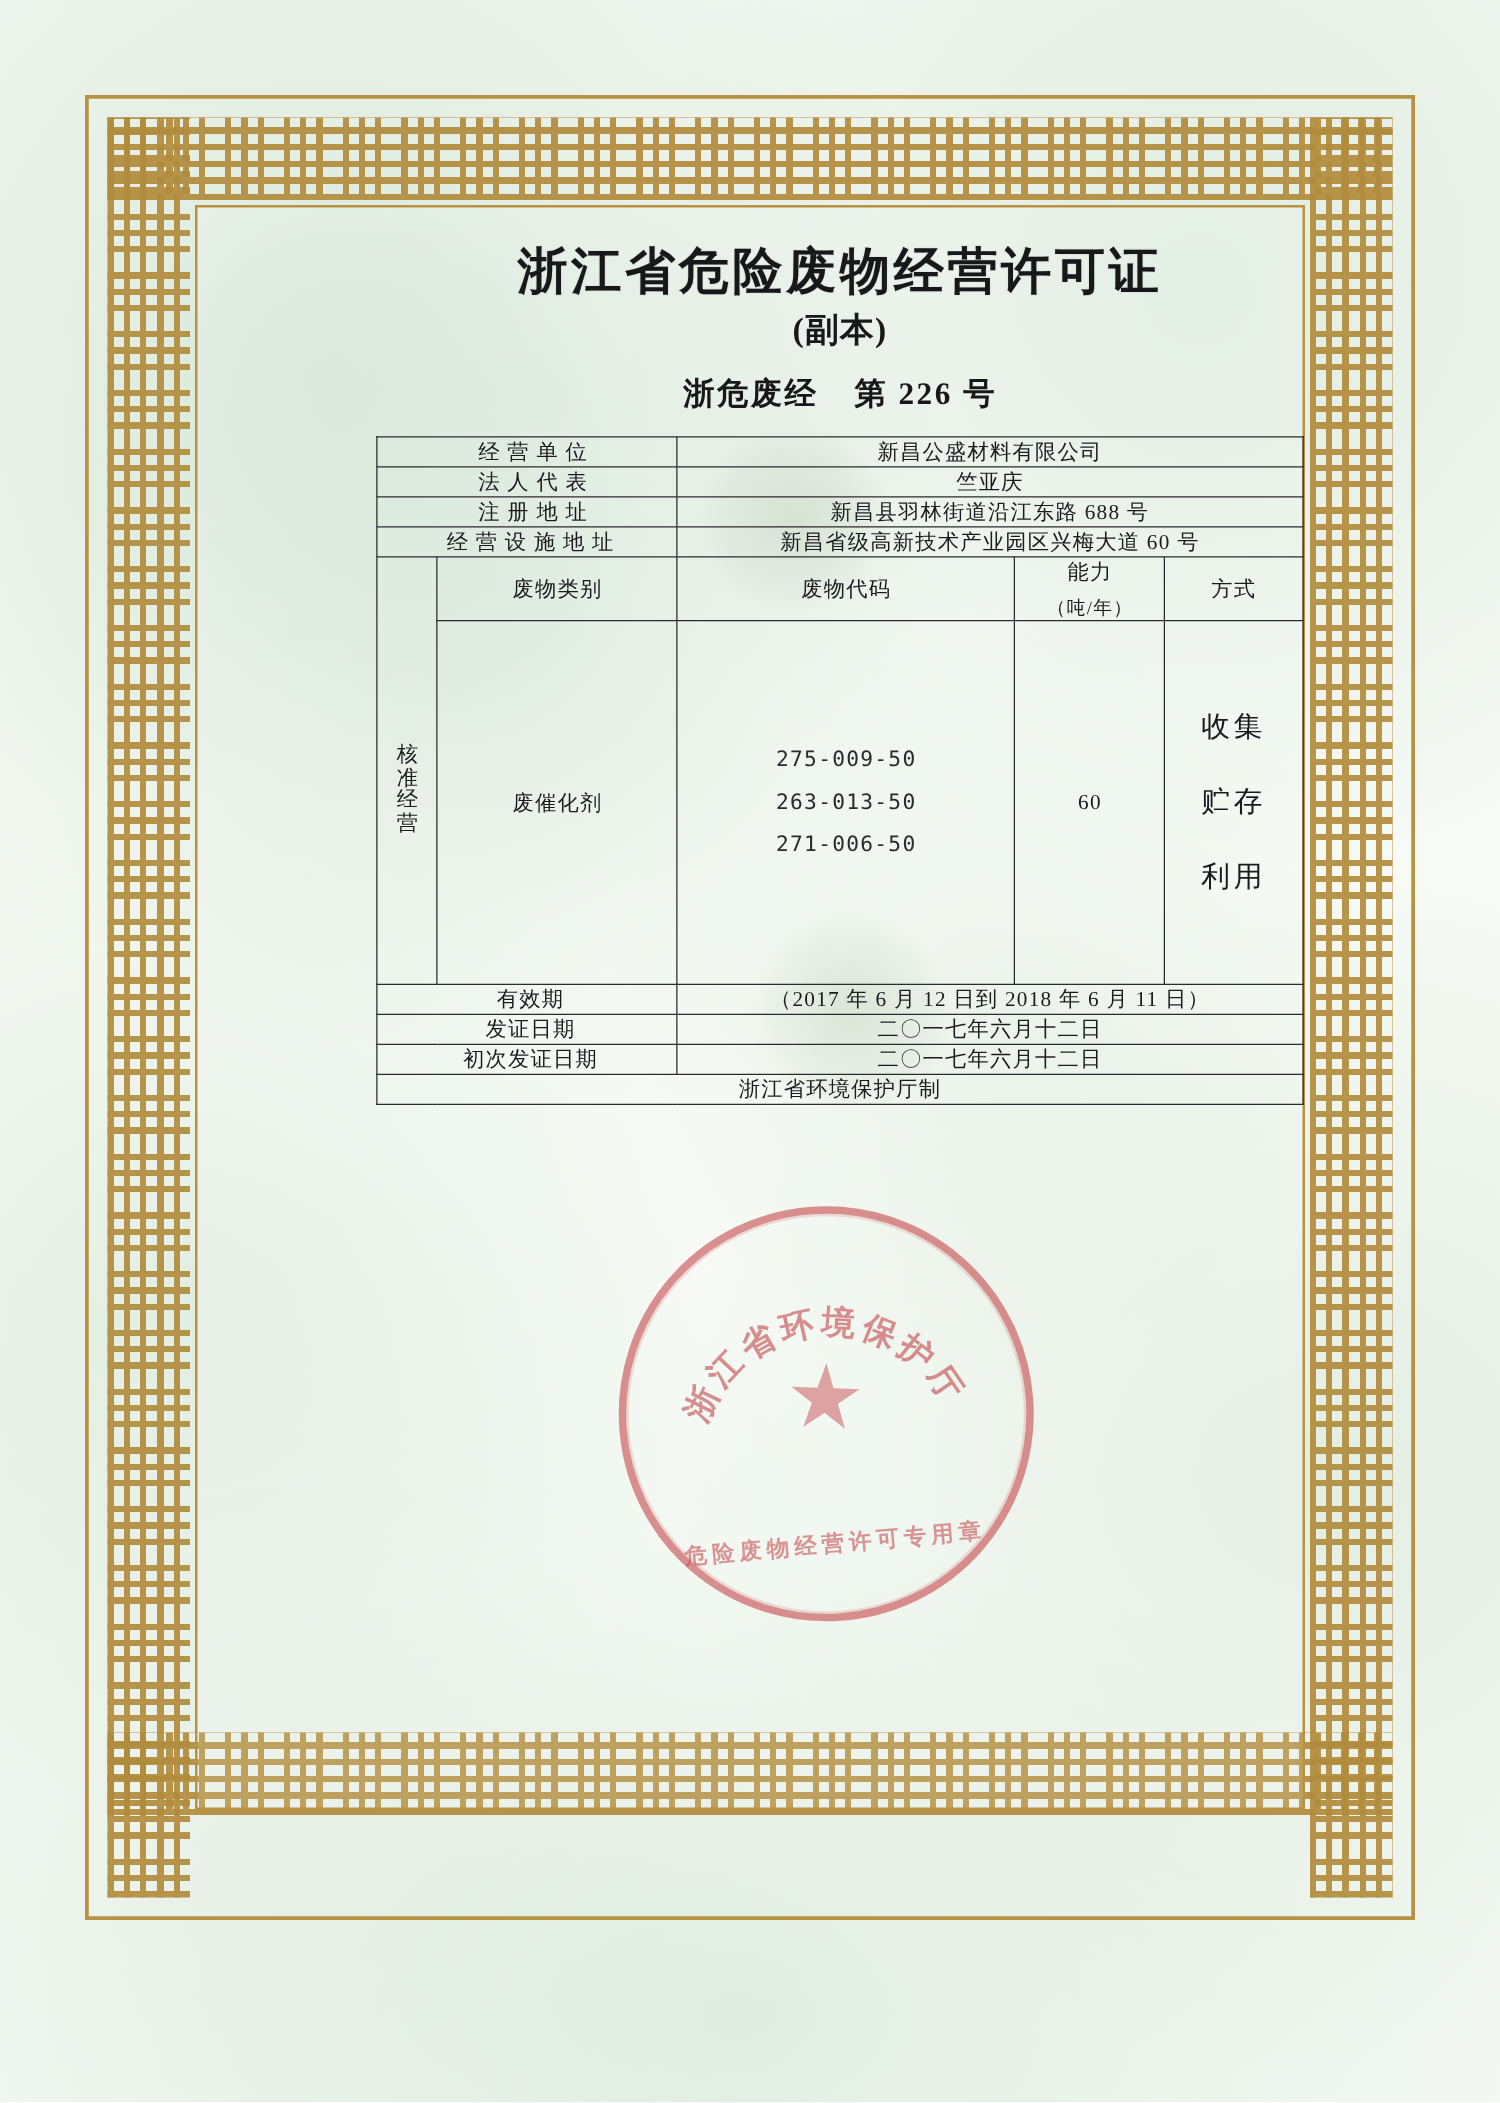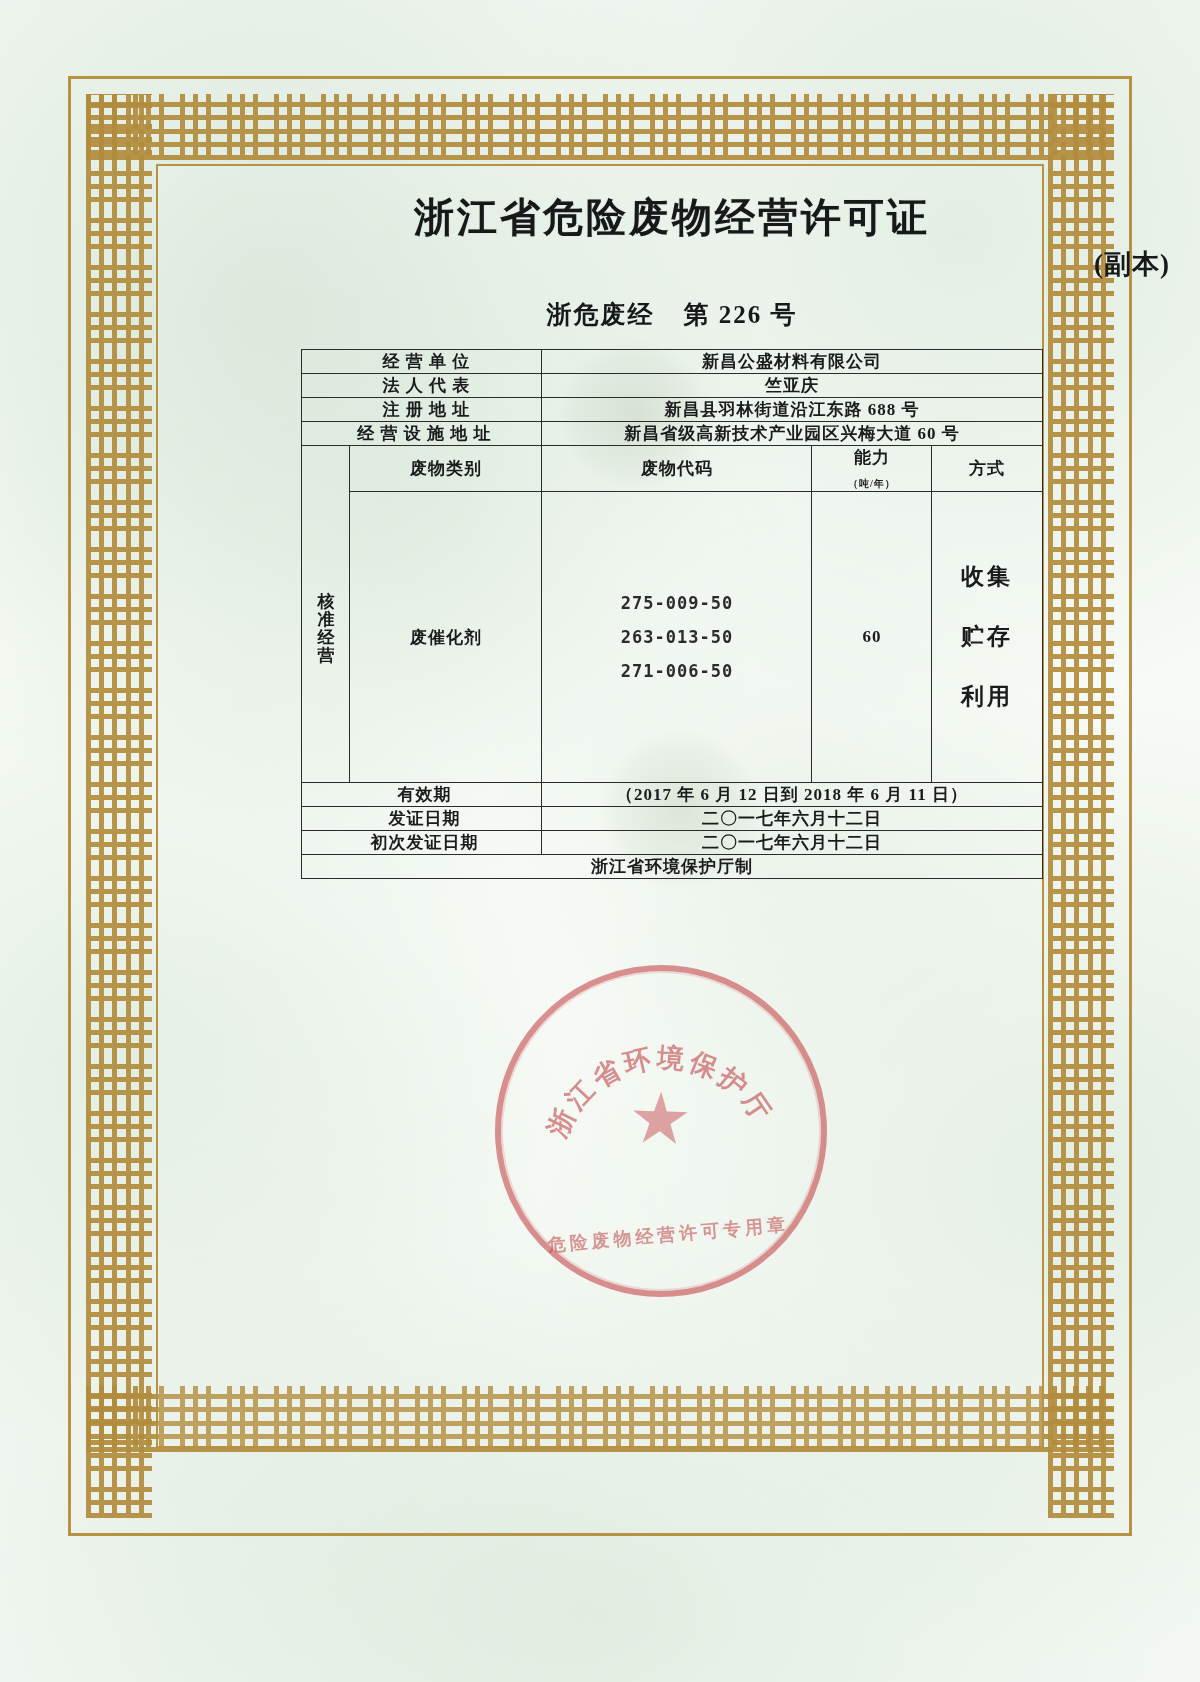--- a/index.html
+++ b/index.html
@@ -130,21 +130,21 @@
     font-family: "DejaVu Serif", "Liberation Serif", serif;
     font-size: 40px;
     font-weight: bold;
     letter-spacing: 3px;
     color: #17181a;
     margin-top: 14px;
     line-height: 1.15;
     text-shadow: 0 0 1px rgba(0,0,0,0.25);
   }
   .doc-subtitle {
-    text-align: right;
+    text-align: center;
     font-size: 27px;
     font-weight: bold;
     color: #17181a;
     margin-top: 6px;
     letter-spacing: 1px;
   }
   .doc-number-row {
     display: flex;
     justify-content: center;
     align-items: baseline;
@@ -164,21 +164,20 @@
     table-layout: fixed;
     color: #1a1b1d;
   }
   table.cert td {
     border: 1.5px solid #2a2b2d;
     padding: 0;
     text-align: center;
     vertical-align: middle;
     font-size: 17px;
     letter-spacing: 1px;
-    font-weight: bold;
   }
   .lbl {
     font-size: 17px;
     letter-spacing: 9px;
     text-indent: 9px;
     padding: 9px 4px;
     white-space: nowrap;
   }
   .lbl-tight {
     letter-spacing: 5px;
@@ -205,21 +204,21 @@
     line-height: 1;
     padding: 6px 0;
   }
   .hdr {
     font-size: 17px;
     letter-spacing: 2px;
     padding: 8px 4px;
   }
   .hdr .sub {
     display: block;
-    font-size: 10px;
+    font-size: 15px;
     letter-spacing: 1px;
     margin-top: 8px;
   }
   .codes {
     font-family: "DejaVu Sans Mono", "Liberation Mono", monospace;
     font-size: 16px;
     letter-spacing: 1px;
     line-height: 2.0;
     color: #2a2b2d;
     margin-top: 32px;

